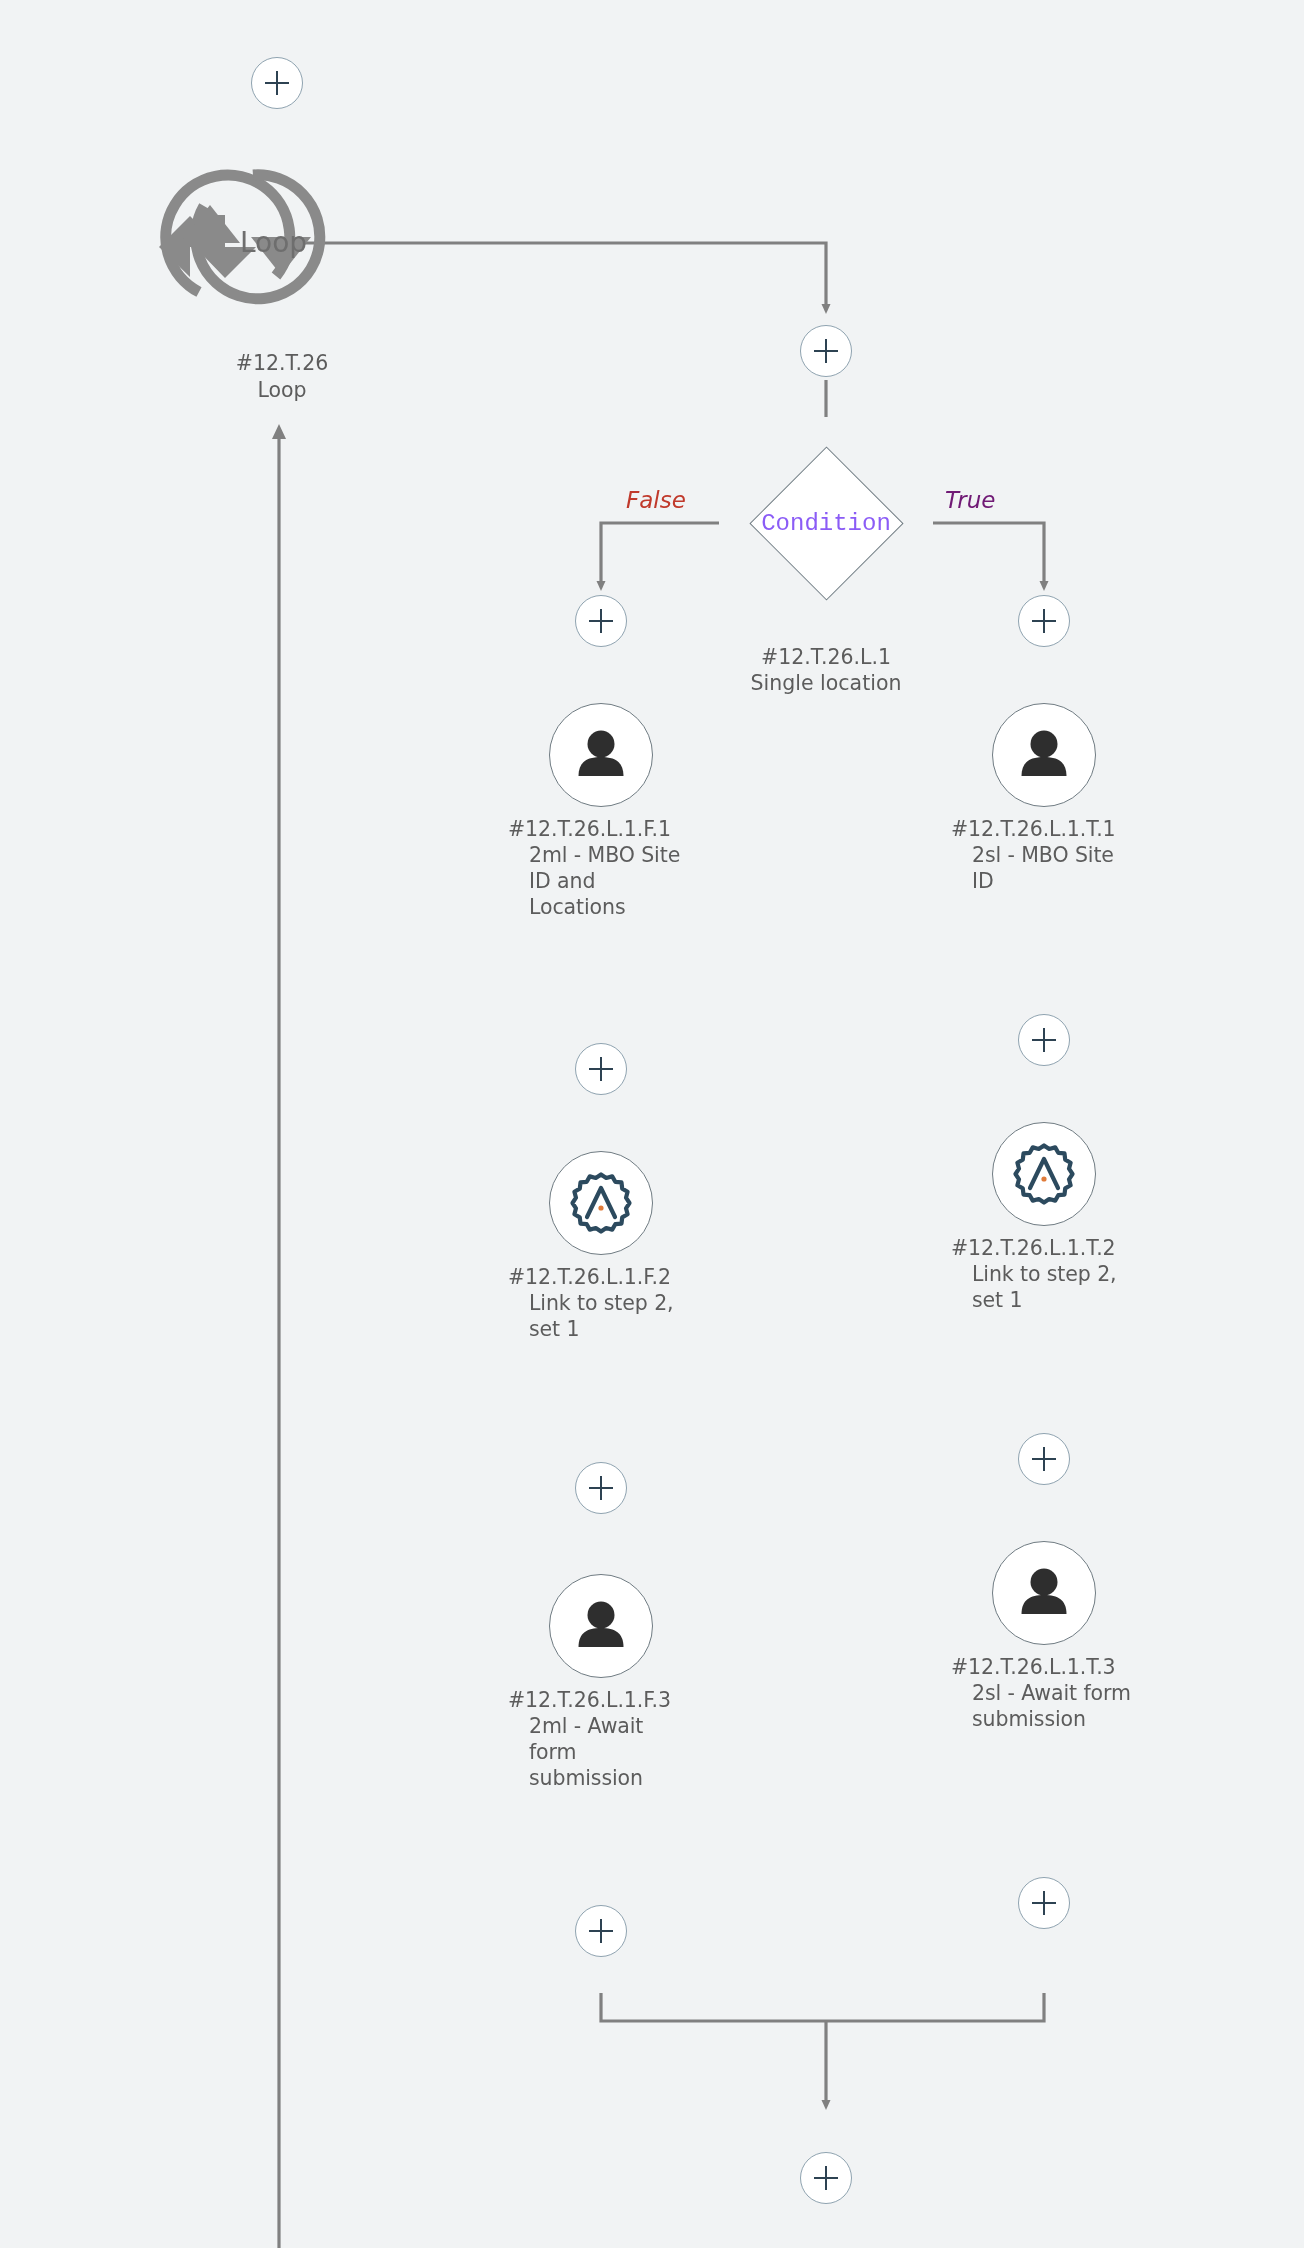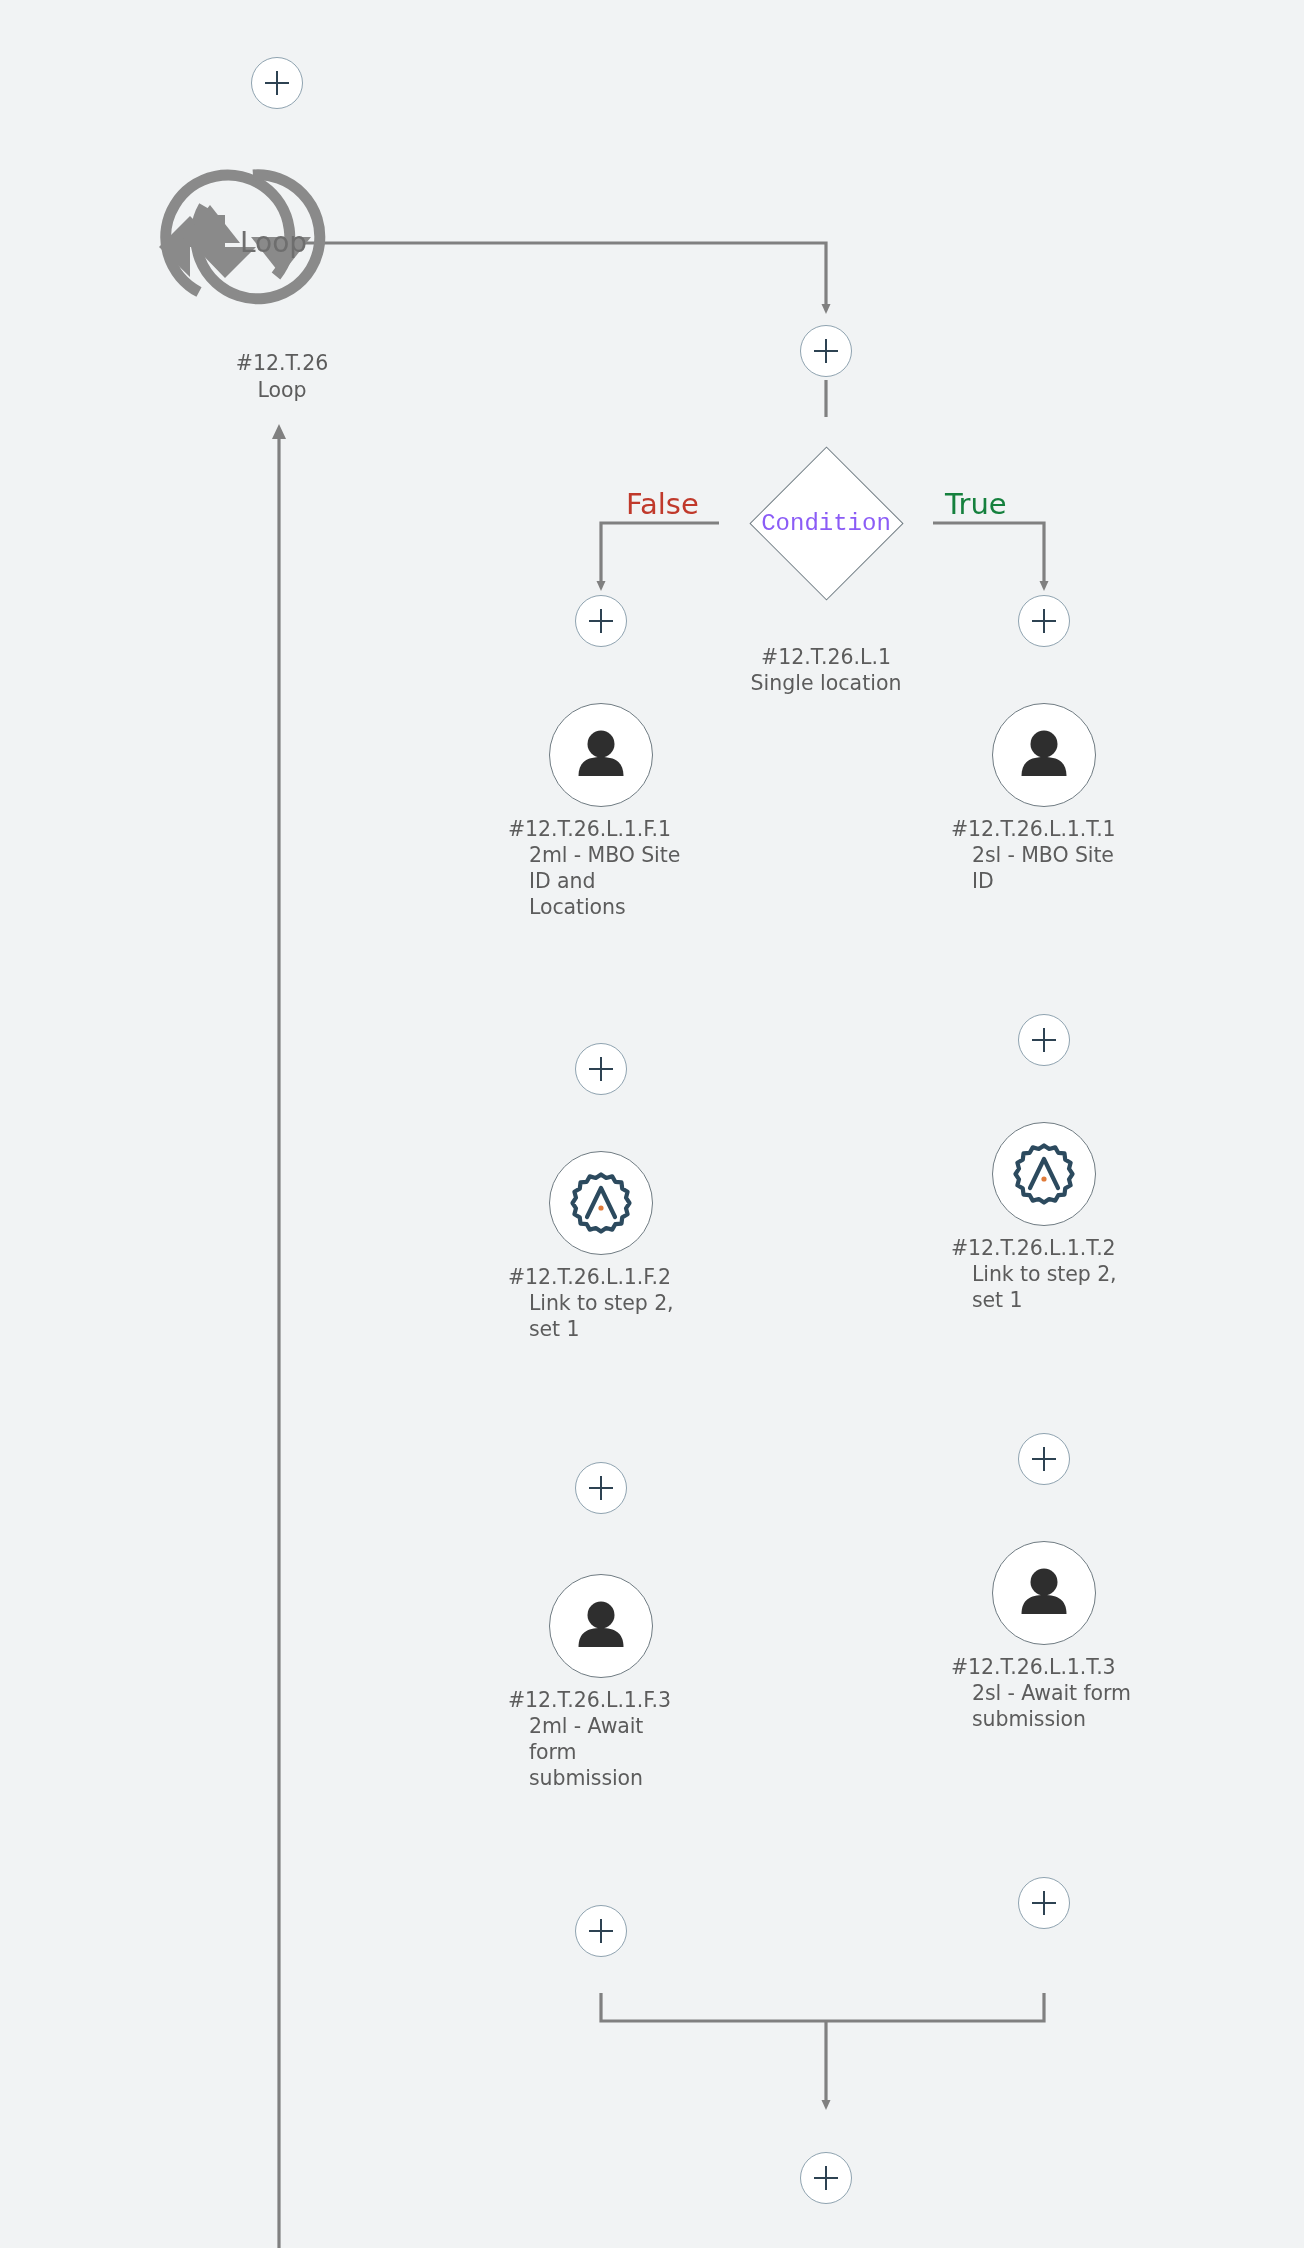--- a/index.html
+++ b/index.html
@@ -148,26 +148,27 @@
     width: 220px;
     text-align: center;
     font-size: 20.5px;
     line-height: 27px;
     color: #5c5c5c;
   }
 
   
   .branch-label {
     position: absolute;
-    font-size: 29px;
+    font-size: 23px;
     z-index: 6;
     white-space: nowrap;
+    font-style: italic;
   }
   .branch-false { color: #c0392b; }
-  .branch-true  { color: #15803d; }
+  .branch-true  { color: #701a75; }
 </style>
 </head>
 <body>
 
 <div id="canvas">
 
   <svg id="edges" viewBox="0 0 1304 2248" width="1304" height="2248">
     <defs>
       <marker id="arrow" markerWidth="11" markerHeight="11" refX="5.5" refY="5" orient="auto" markerUnits="userSpaceOnUse">
         <path d="M0.5,0.5 L10.5,5 L0.5,9.5 z" fill="#808080"></path>

